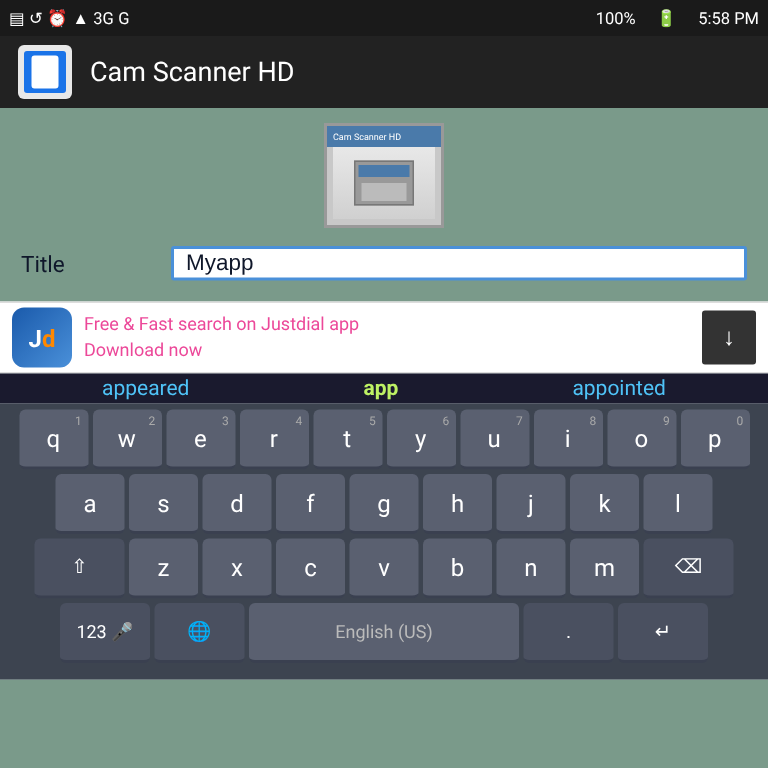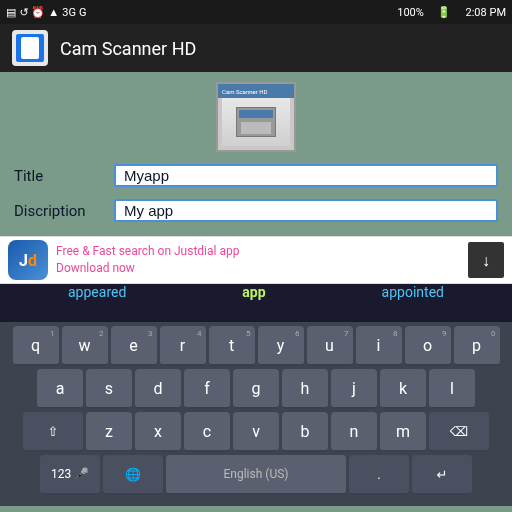--- a/index.html
+++ b/index.html
@@ -192,22 +192,23 @@
 
     
     .keyboard {
       background: #d1d5db;
       width: 100%;
     }
 
     
     .suggestions {
       background: #1a1a2e;
-      height: 38px;
-      display: flex;
+      height: 20px;
+      display: flex;
+      align-items: center;
       justify-content: space-around;
       padding: 0 10px;
     }
     .suggestion-item {
       color: #4fc3f7;
       font-size: 14px;
       padding: 0 10px;
     }
     .suggestion-item.active {
       color: #bef264;
@@ -280,21 +281,21 @@
     <span>▤</span>
     <span>↺</span>
     <span>⏰</span>
     <span>▲</span>
     <span>3G</span>
     <span>G</span>
   </div>
   <div class="status-right">
     <span>100%</span>
     <span>🔋</span>
-    <span>2:08 PM</span>
+    <span>5:58 PM</span>
   </div>
 </div>
 
 <div class="title-bar">
   <div class="app-icon">
     <div class="app-icon-inner">
       <div class="scanner-icon"></div>
     </div>
   </div>
   <span class="title-text">Cam Scanner HD</span>
@@ -314,24 +315,20 @@
         </div>
       </div>
     </div>
   </div>
 
   <div class="form-row">
     <span class="form-label">Title</span>
     <input class="form-input" type="text" value="Myapp" style="">
   </div>
 
-  <div class="form-row">
-    <span class="form-label">Discription</span>
-    <input class="form-input" type="text" value="My app" style="">
-  </div>
 </div>
 
 <div class="ad-banner">
   <div class="jd-logo">
     <span class="jd-text-j">J</span>
       <span class="jd-text-d">d</span>
   </div>
   <div class="ad-text">
     <div>Free &amp; Fast search on Justdial app</div>
     <div>Download now</div>

